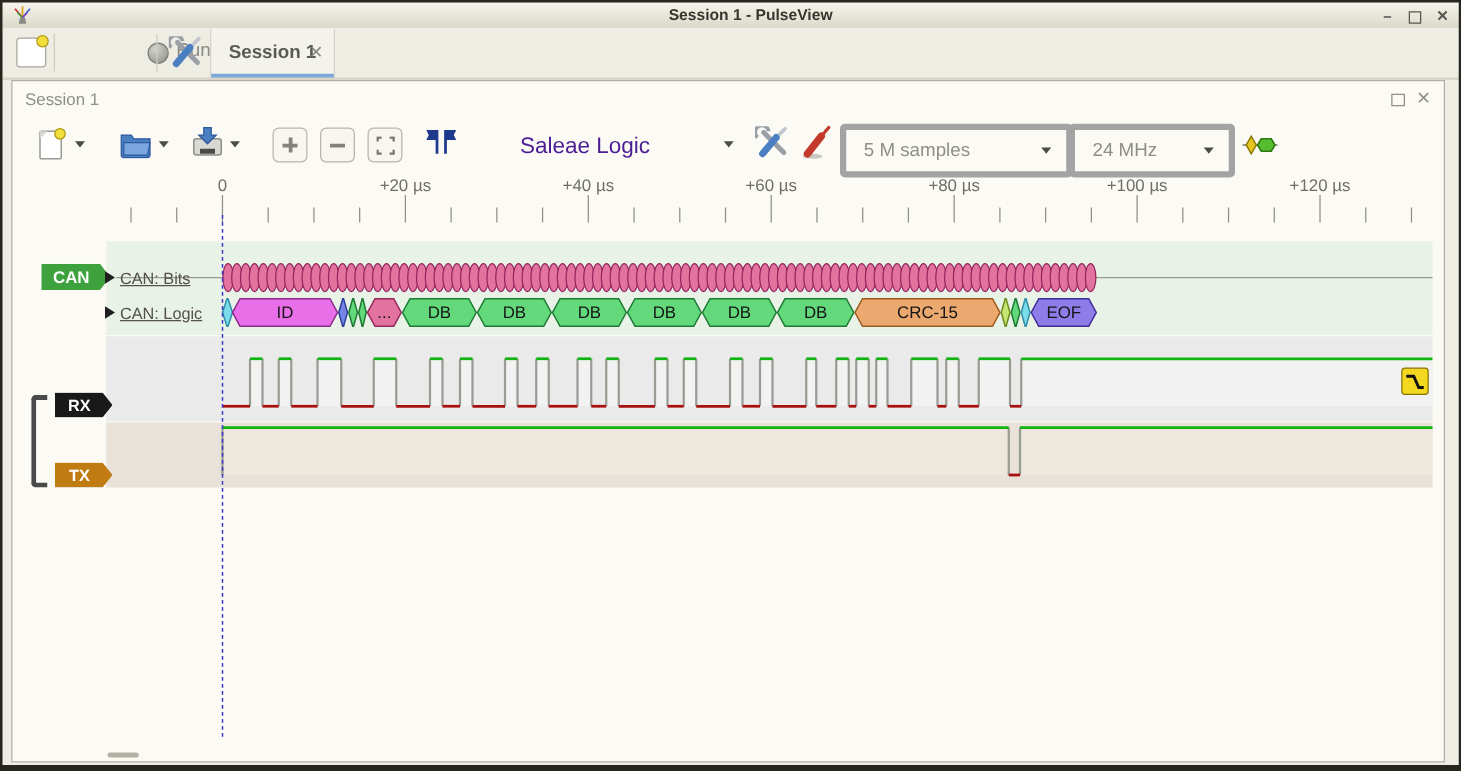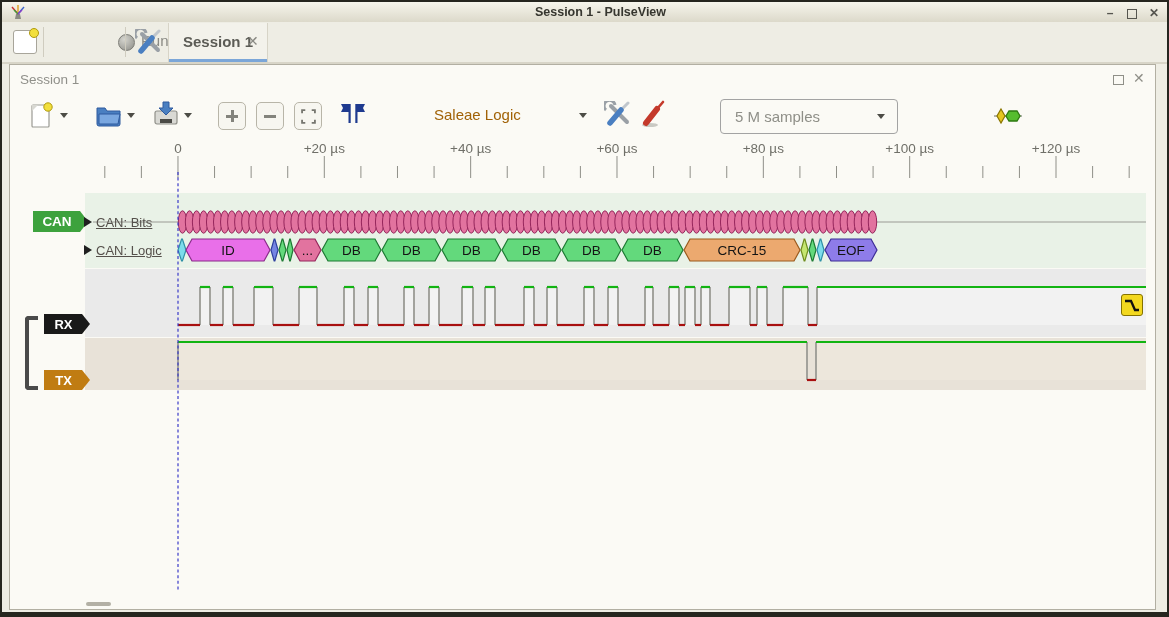--- a/index.html
+++ b/index.html
@@ -40,24 +40,24 @@
   #dock-close{left:1133px;top:70px;font-size:14px;color:#8f8f88;z-index:4;}
   
   .caret{width:0;height:0;border-left:4.5px solid transparent;border-right:4.5px solid transparent;
          border-top:5.5px solid #4c4c46;}
   .sqbtn{width:26px;height:26px;border:1px solid #b8b5a8;border-radius:5px;background:#f7f6f0;
          display:flex;align-items:center;justify-content:center;}
   .plus{position:relative;width:12px;height:12px;}
   .plus::before{content:"";position:absolute;left:0;top:4.5px;width:12px;height:3px;background:#83837c;}
   .plus::after{content:"";position:absolute;left:4.5px;top:0;width:3px;height:12px;background:#83837c;}
   .minus{width:12px;height:3px;background:#83837c;}
-  .combo{height:33px;border:1px solid #a3a3a3;border-radius:4px;background:#fbfaf5;z-index:4;margin-left:48px;}
+  .combo{height:33px;border:5px solid #a3a3a3;border-radius:4px;background:#fbfaf5;z-index:4;}
   .combo-text{position:absolute;left:14px;top:8px;font-size:15px;color:#8f8f88;}
   .combo-caret{position:absolute;right:12px;top:14px;}
-  #device-label{left:434px;top:106px;font-size:15px;color:#a16207;z-index:4;}
+  #device-label{left:416px;top:106px;font-size:18px;color:#4c1d95;z-index:4;}
   
   .rowlabel{font-size:13px;color:#55504b;z-index:4;text-decoration:underline;}
   .exp{width:0;height:0;border-top:5px solid transparent;border-bottom:5px solid transparent;
        border-left:8px solid #1f1f1f;z-index:4;}
   .tag{color:#fff;font-weight:bold;display:flex;align-items:center;justify-content:center;
        padding-right:7px;clip-path:polygon(0 0,calc(100% - 8px) 0,100% 50%,calc(100% - 8px) 100%,0 100%);
        filter:drop-shadow(0 1px 1px rgba(0,0,0,.35));z-index:4;}
   #bracket{left:25px;top:316px;width:13px;height:74px;border-left:4px solid #4a4a4a;
            border-top:4px solid #4a4a4a;border-bottom:4px solid #4a4a4a;border-radius:4px 0 0 4px;
            box-sizing:border-box;z-index:4;}
@@ -167,20 +167,24 @@
   </svg>
 
   <svg class="abs" style="left:640px;top:99px;z-index:4" width="26" height="30" viewBox="0 0 26 30">
     <ellipse cx="10" cy="26" rx="8" ry="2" fill="#c9c9c3"></ellipse>
     <line x1="6" y1="24" x2="17" y2="10" stroke="#c4392b" stroke-width="6" stroke-linecap="round"></line>
     <line x1="17" y1="10" x2="23" y2="3" stroke="#c4392b" stroke-width="2.6" stroke-linecap="round"></line>
   </svg>
 
   <div class="abs combo" style="left:672px;top:99px;width:176px">
     <div class="combo-text">5 M samples</div>
+    <div class="combo-caret caret"></div>
+  </div>
+  <div class="abs combo" style="left:855px;top:99px;width:123px">
+    <div class="combo-text">24 MHz</div>
     <div class="combo-caret caret"></div>
   </div>
 
   <svg class="abs" style="left:993px;top:107px;z-index:4" width="30" height="18" viewBox="0 0 30 18">
     <line x1="1" y1="9" x2="29" y2="9" stroke="#9a9a94" stroke-width="1.5"></line>
     <polygon points="8,2 12,9 8,16 4,9" fill="#e5c620" stroke="#8a7600" stroke-width="1.2"></polygon>
     <polygon points="16,4 24,4 27,9 24,14 16,14 13,9" fill="#56bd2e" stroke="#2e7a10" stroke-width="1.3"></polygon>
   </svg>
 
   <div class="abs" style="left:85px;top:136px;width:1061px;height:44px;z-index:2"></div>

